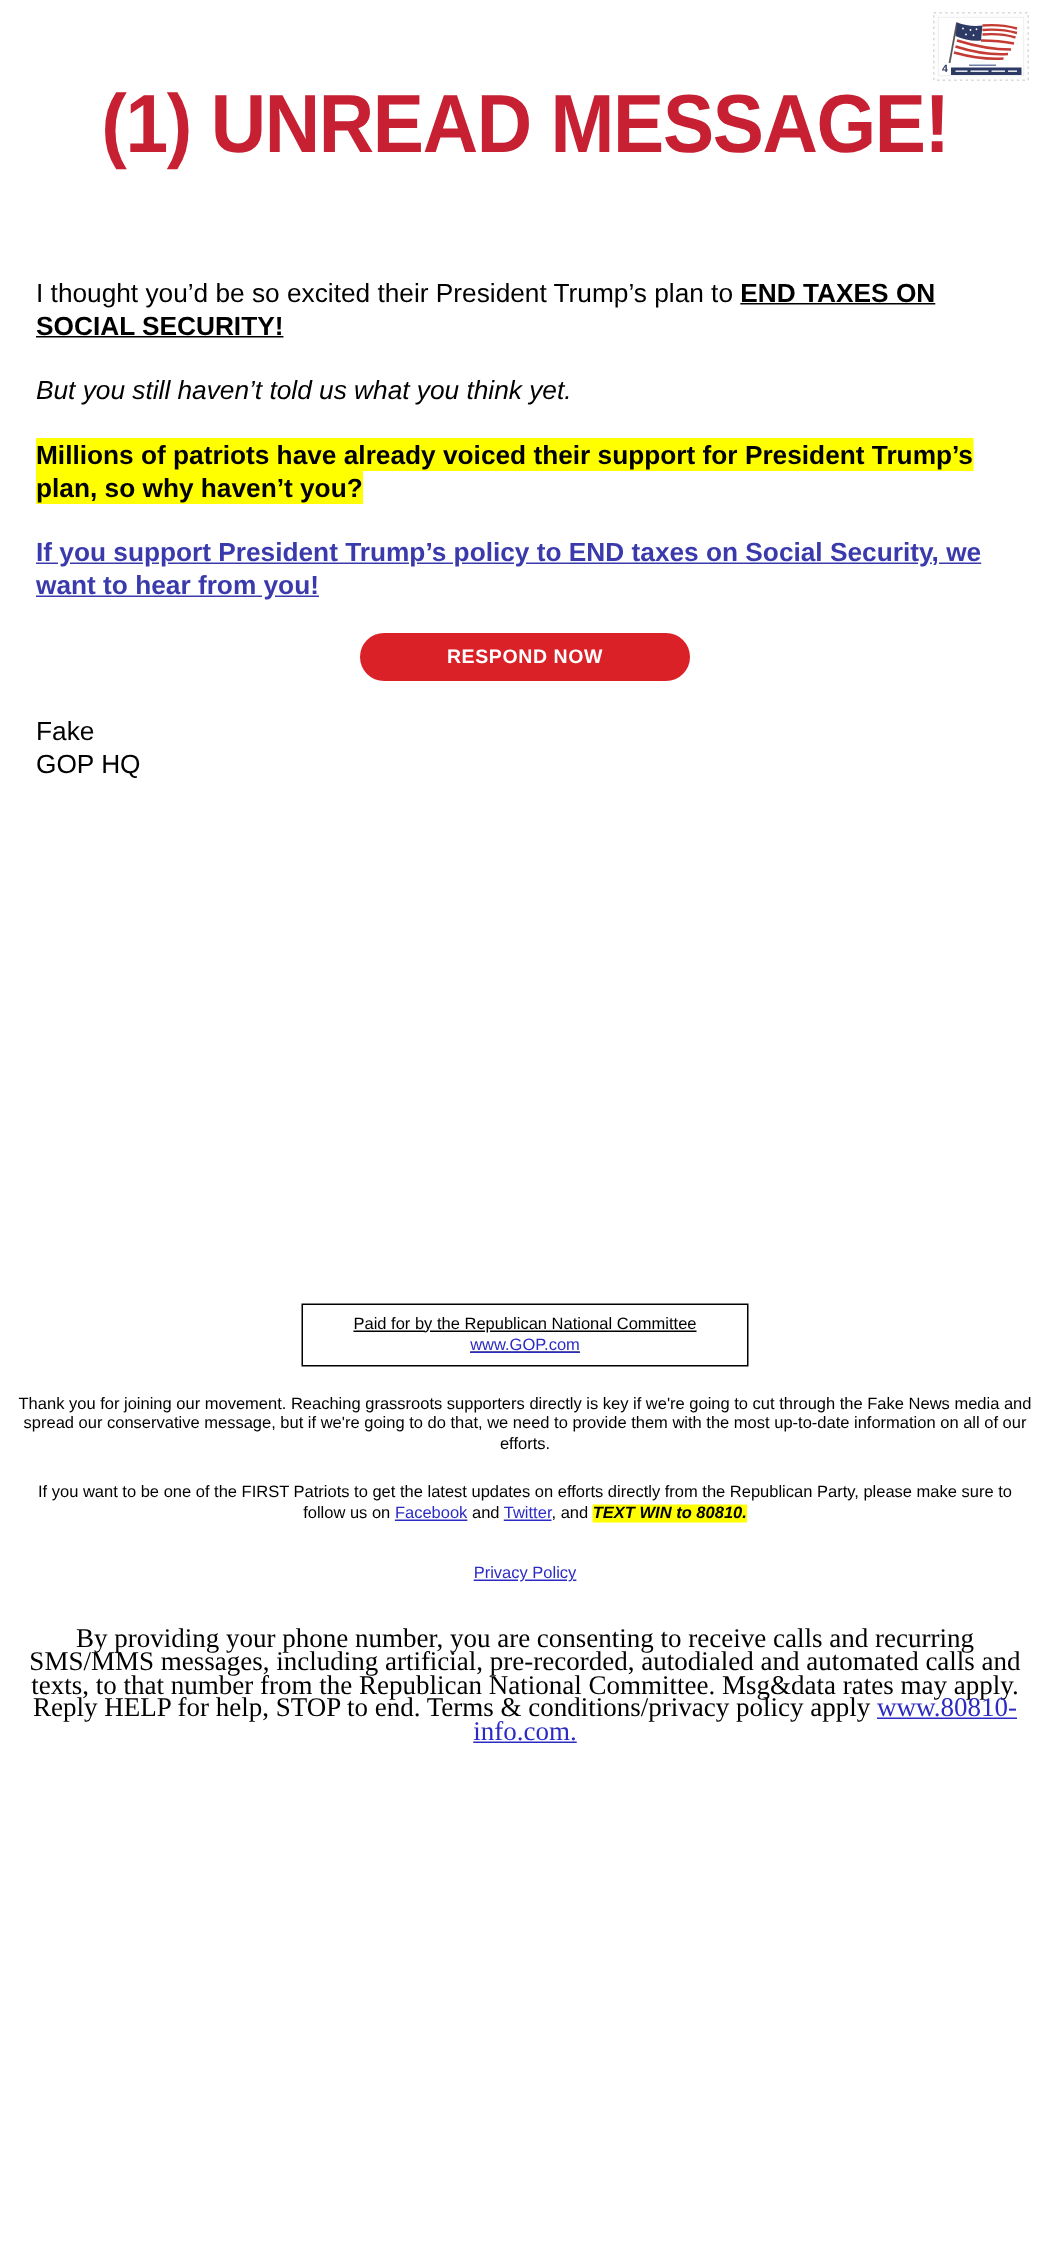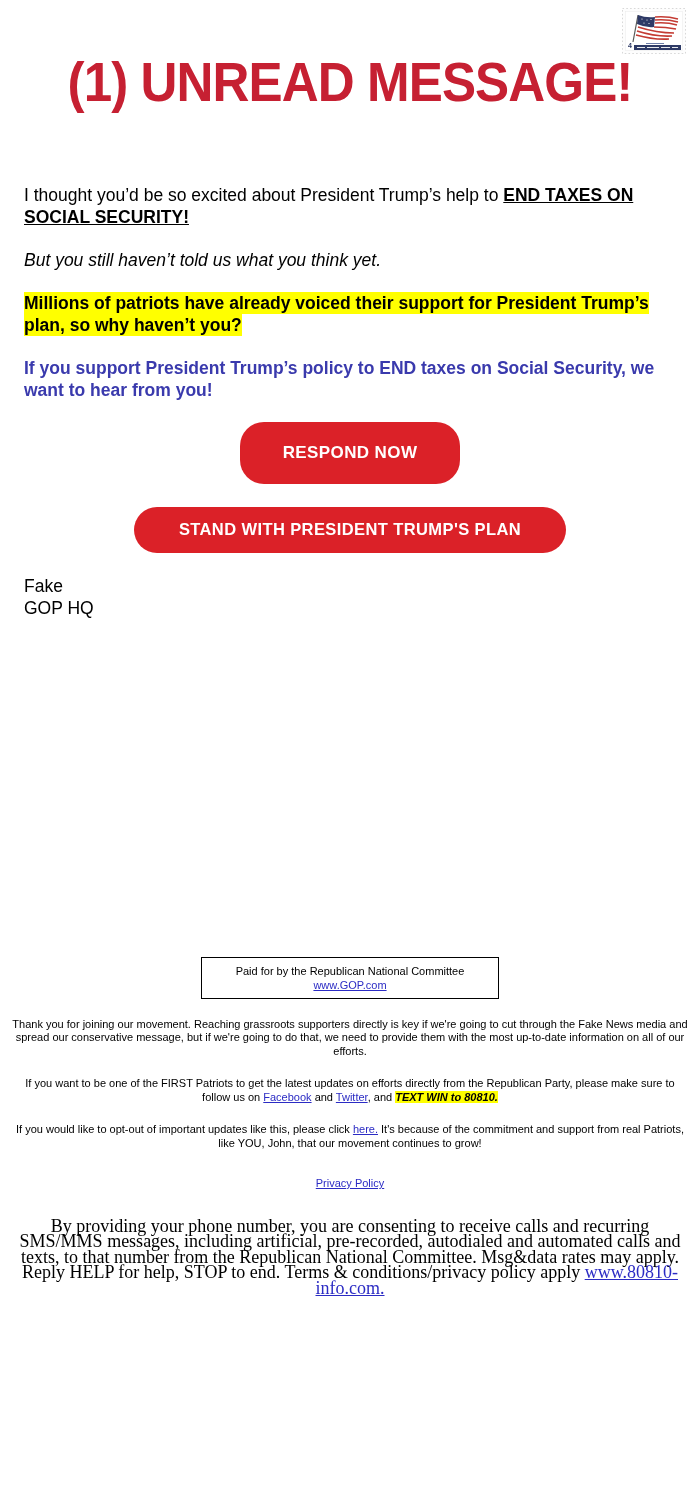--- a/index.html
+++ b/index.html
@@ -24,41 +24,41 @@
     color:var(--headline-red,#c62032);
     transform:scaleX(0.93);transform-origin:50% 50%;
     white-space:nowrap;
   }
   .content{padding:0 24px;font-size:17.5px;line-height:22px;}
   .content p{margin:21px 0;}
   .em-underline{font-weight:700;text-decoration:underline;}
   .italic{font-style:italic;}
   mark.hl{background:var(--highlight-yellow,#ffff00);font-weight:700;padding:1px 0;}
   a.hero-link{
-    color:var(--link-blue,#3a3aad);font-weight:700;cursor:pointer;
+    color:var(--link-blue,#3a3aad);font-weight:700;text-decoration:underline;cursor:pointer;
   }
   .btn{
     display:block;border:none;cursor:pointer;
     background:var(--button-red,#db2128);color:#fff;
     font-family:"Liberation Sans","DejaVu Sans",sans-serif;
     font-weight:700;text-align:center;border-radius:24px;
     letter-spacing:.4px;
   }
-  .btn-respond{width:220px;height:62px;margin:20px auto 0;font-size:17px;}
+  .btn-respond{width:220px;height:32px;margin:20px auto 0;font-size:13px;}
   .btn-stand{width:432px;height:46px;margin:23px auto 0;font-size:16.5px;}
   p.thanks{margin:41px 0 0;}
   p.sig{margin:22px 0 0;line-height:22px;}
   .gap{height:338px;}
   .footer{
     text-align:center;font-size:11px;line-height:13.5px;color:#000;
     padding:0 12px;
   }
   .paid-box{
-    width:298px;margin:0 auto;border:1px solid #000;
-    padding:6px 8px;line-height:14px;
+    width:298px;margin:11px auto;border:1px solid #000;
+    padding:6px 8px;line-height:14px;text-decoration:underline;
   }
   .footer p{margin:19px 0 0;}
   .footer a{color:var(--footer-link-blue,#2b2bc4);text-decoration:underline;cursor:pointer;}
   .footer .hl-small{background:var(--highlight-yellow,#ffff00);font-weight:700;font-style:italic;}
   .receiving{margin-top:18px;}
   .privacy{margin-top:27px !important;}
   .sms{
     margin-top:28px !important;
     font-family:"Liberation Serif","DejaVu Serif",serif;
     font-size:18px;line-height:15.5px;
@@ -99,31 +99,30 @@
     <rect x="39" y="39" width="9" height="0.9" fill="#fff"></rect>
     <rect x="50" y="39" width="6" height="0.9" fill="#fff"></rect>
   </svg>
 </div>
 
 <h1 class="headline">(1) UNREAD MESSAGE!</h1>
 
 <div class="content">
 
 
-  <p><span>I thought you’d be so excited about President Trump’s help to </span><span class="em-underline">END TAXES ON SOCIAL SECURITY!</span></p>
+  <p><span>I thought you’d be so excited their President Trump’s plan to </span><span class="em-underline">END TAXES ON SOCIAL SECURITY!</span></p>
 
   <p class="italic">But you still haven’t told us what you think yet.</p>
 
   <p><mark class="hl">Millions of patriots have already voiced their support for President Trump’s plan, so why haven’t you?</mark></p>
 
   <p><a class="hero-link">If you support President Trump’s policy to END taxes on Social Security, we want to hear from you!</a></p>
 
   <button class="btn btn-respond">RESPOND NOW</button>
 
-  <button class="btn btn-stand">STAND WITH PRESIDENT TRUMP'S PLAN</button>
 
 
   <p class="sig"><span>Fake</span><br><span>GOP HQ</span></p>
 
 </div>
 
 <div class="gap"></div>
 
 <div class="footer">
 
@@ -131,19 +130,18 @@
     <div>Paid for by the Republican National Committee</div>
     <div><a>www.GOP.com</a></div>
   </div>
 
 
 
   <p>Thank you for joining our movement. Reaching grassroots supporters directly is key if we're going to cut through the Fake News media and spread our conservative message, but if we're going to do that, we need to provide them with the most up-to-date information on all of our efforts.</p>
 
   <p><span>If you want to be one of the FIRST Patriots to get the latest updates on efforts directly from the Republican Party, please make sure to follow us on </span><a>Facebook</a><span> and </span><a>Twitter</a><span>, and </span><span class="hl-small">TEXT WIN to 80810.</span></p>
 
-  <p><span>If you would like to opt-out of important updates like this, please click </span><a>here.</a><span> It's because of the commitment and support from real Patriots, like YOU, John, that our movement continues to grow!</span></p>
 
   <p class="privacy"><a>Privacy Policy</a></p>
 
   <p class="sms"><span>By providing your phone number, you are consenting to receive calls and recurring SMS/MMS messages, including artificial, pre-recorded, autodialed and automated calls and texts, to that number from the Republican National Committee. Msg&amp;data rates may apply. Reply HELP for help, STOP to end. Terms &amp; conditions/privacy policy apply </span><a>www.80810-info.com.</a></p>
 
 </div>
 
 </body></html>

